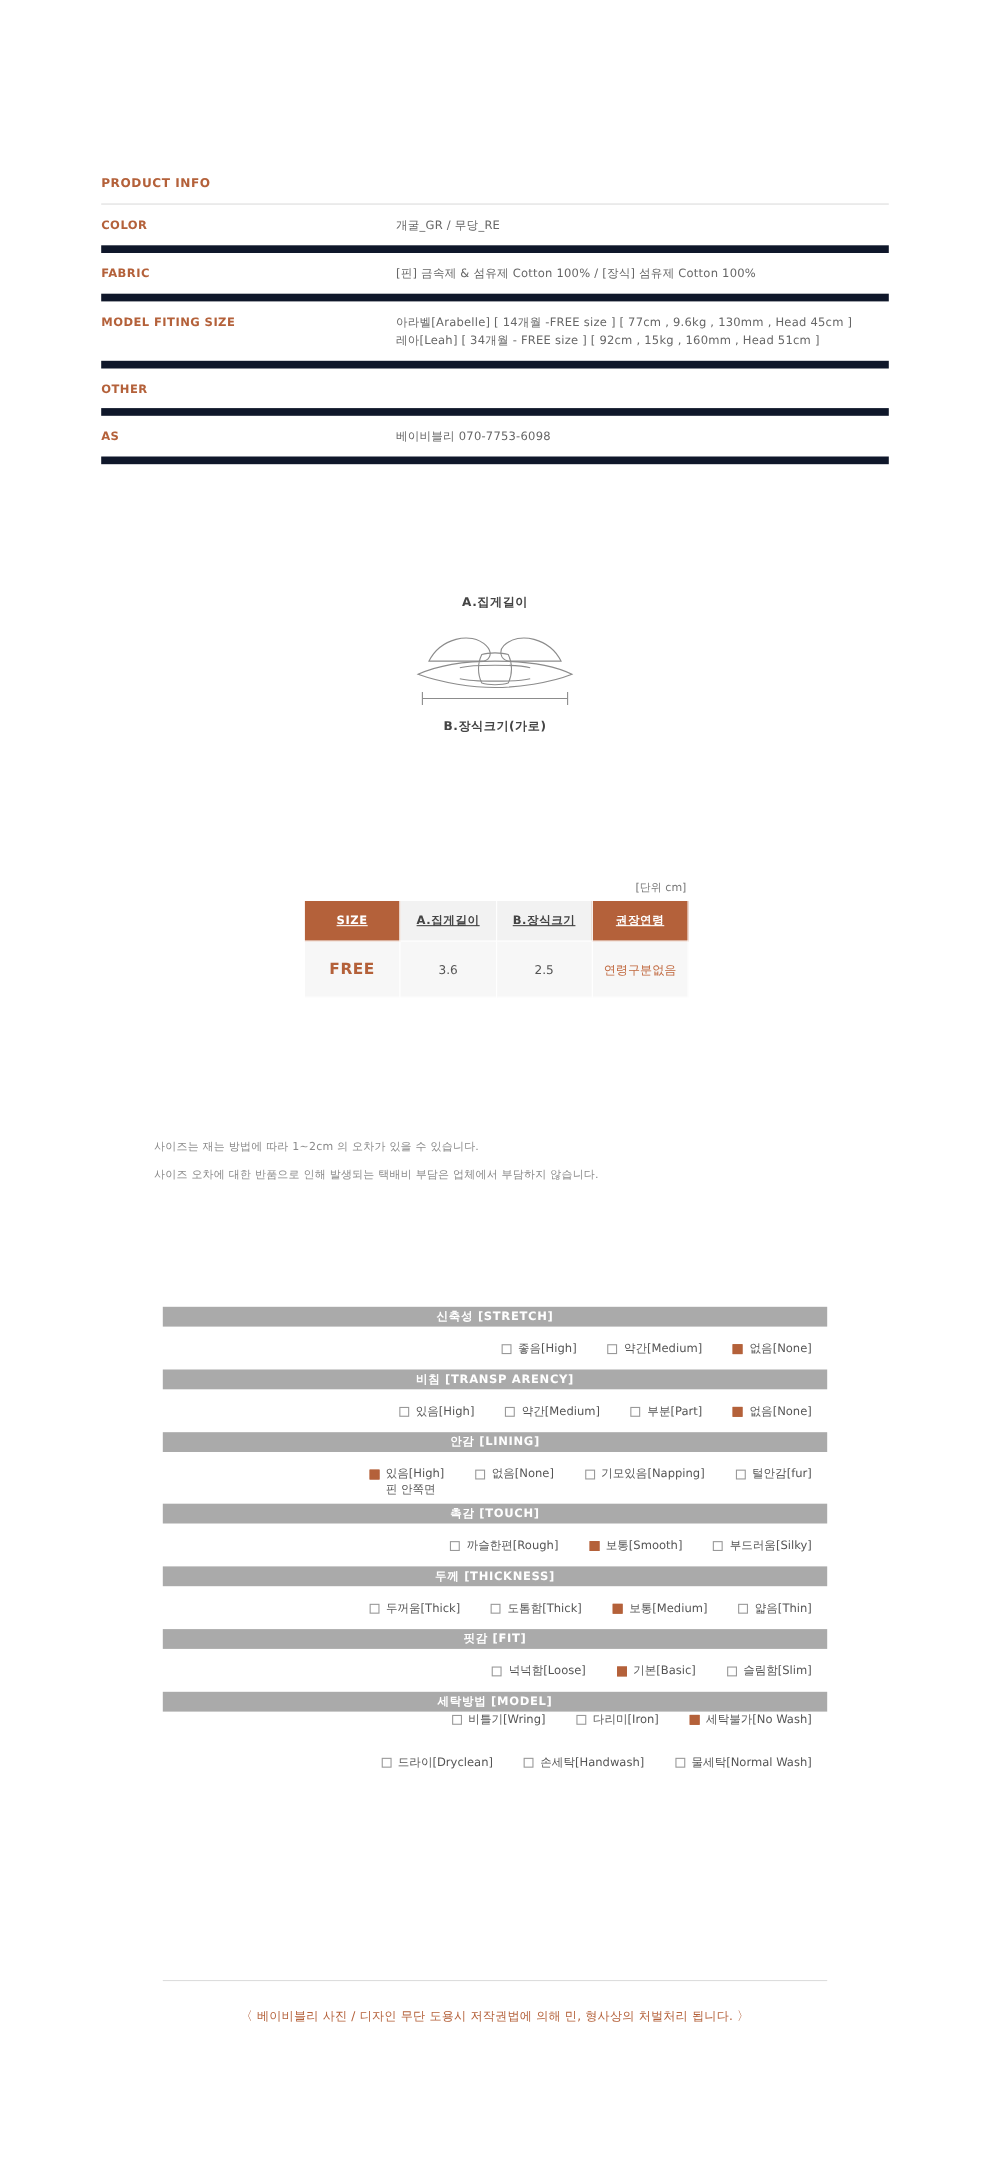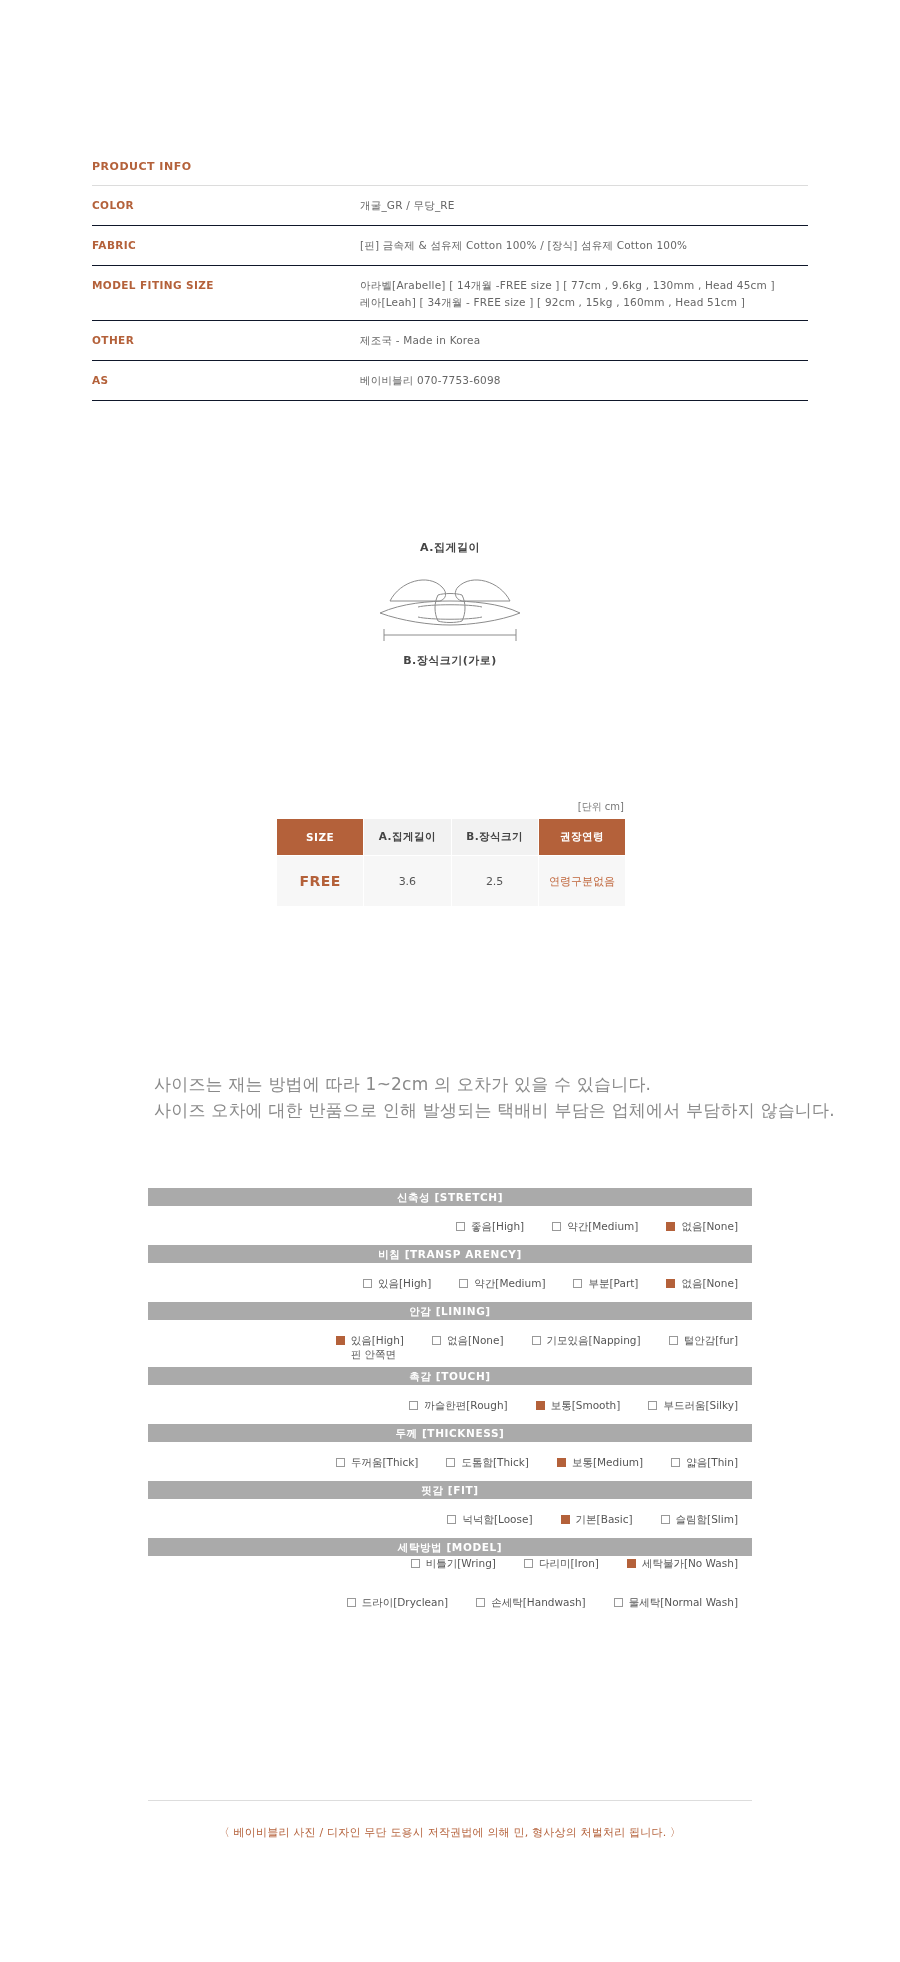--- a/index.html
+++ b/index.html
@@ -32,21 +32,21 @@
     font-size: 11px;
     font-weight: bold;
     letter-spacing: 0.5px;
     color: #b4613a;
     padding-bottom: 12px;
     border-bottom: 1px solid #dcdcdc;
   }
   .info-row {
     display: flex;
     align-items: flex-start;
-    border-bottom: 1px solid #0f172a;
+    border-bottom: 7px solid #0f172a;
     min-height: 40px;
     padding: 11px 0 9px 0;
     box-sizing: border-box;
   }
   .info-label {
     width: 268px;
     flex: 0 0 268px;
     font-size: 10.5px;
     font-weight: bold;
     letter-spacing: 0.4px;
@@ -105,20 +105,21 @@
     table-layout: fixed;
   }
   table.size-table th {
     background: #b4613a;
     color: #ffffff;
     font-size: 10.5px;
     font-weight: bold;
     letter-spacing: 0.5px;
     height: 34px;
     border: 1px solid #ffffff;
+    text-decoration: underline;
   }
   table.size-table th.plain {
     background: #f2f2f2;
     color: #444444;
     border: 1px solid #ffffff;
   }
   table.size-table td {
     background: #f7f7f7;
     height: 48px;
     text-align: center;
@@ -132,27 +133,26 @@
   table.size-table td.first {
     color: #b4613a;
     font-weight: bold;
     font-size: 14px;
     letter-spacing: 0.5px;
   }
 
   
   .notice {
     position: absolute;
-    left: 154px;
+    left: 140px;
     top: 1030px;
-    font-size: 17px;
+    font-size: 10px;
     color: #8a8a8a;
     line-height: 26px;
     letter-spacing: 0.2px;
-    margin-top: 41px;
   }
 
   
   .attrs {
     position: absolute;
     left: 148px;
     top: 1188px;
     width: 604px;
   }
   .attr-head {
@@ -246,23 +246,20 @@
     <div class="info-row">
       <div class="info-label">MODEL FITING SIZE</div>
       <div class="info-value">
         <span>아라벨[Arabelle] [ 14개월 -FREE size ] [ 77cm , 9.6kg , 130mm , Head 45cm ]</span>
         <span class="line2">레아[Leah] [ 34개월 - FREE size ] [ 92cm , 15kg , 160mm , Head 51cm ]</span>
       </div>
     </div>
 
     <div class="info-row">
       <div class="info-label">OTHER</div>
-      <div class="info-value">
-        <span>제조국 - Made in Korea</span>
-      </div>
     </div>
 
     <div class="info-row">
       <div class="info-label">AS</div>
       <div class="info-value">
         <span>베이비블리 070-7753-6098</span>
       </div>
     </div>
   </div>
 

